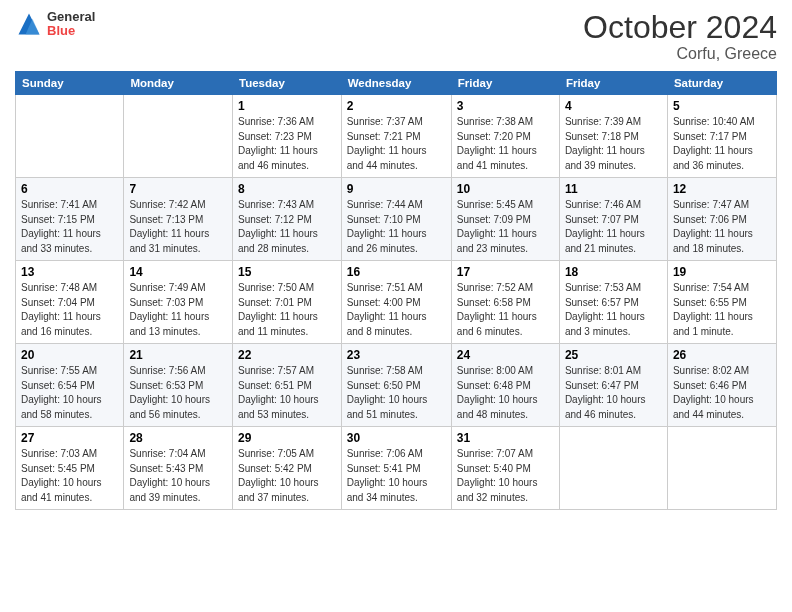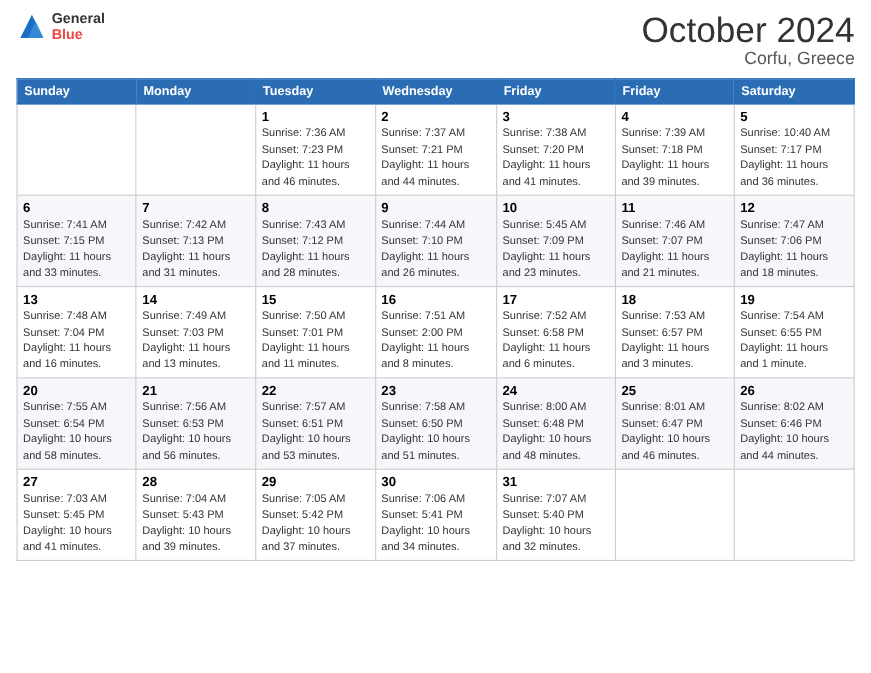--- a/index.html
+++ b/index.html
@@ -224,21 +224,21 @@
           </td>
           <td>
             <span class="day-num">15</span>
             <div class="day-info">Sunrise: 7:50 AM</div>
             <div class="day-info">Sunset: 7:01 PM</div>
             <div class="day-info">Daylight: 11 hours and 11 minutes.</div>
           </td>
           <td>
             <span class="day-num">16</span>
             <div class="day-info">Sunrise: 7:51 AM</div>
-            <div class="day-info">Sunset: 2:00 PM</div>
+            <div class="day-info">Sunset: 4:00 PM</div>
             <div class="day-info">Daylight: 11 hours and 8 minutes.</div>
           </td>
           <td>
             <span class="day-num">17</span>
             <div class="day-info">Sunrise: 7:52 AM</div>
             <div class="day-info">Sunset: 6:58 PM</div>
             <div class="day-info">Daylight: 11 hours and 6 minutes.</div>
           </td>
           <td>
             <span class="day-num">18</span>

